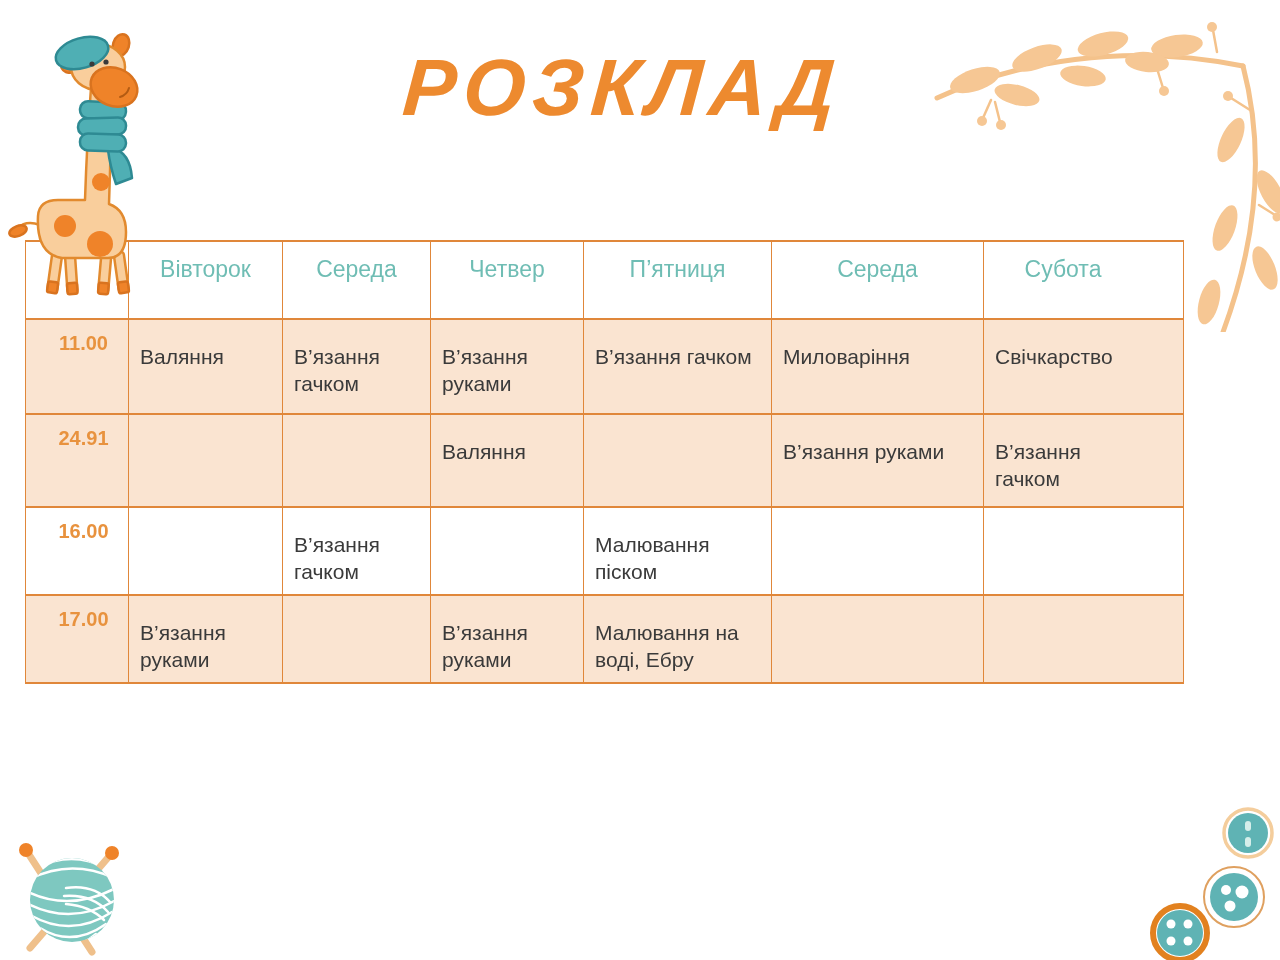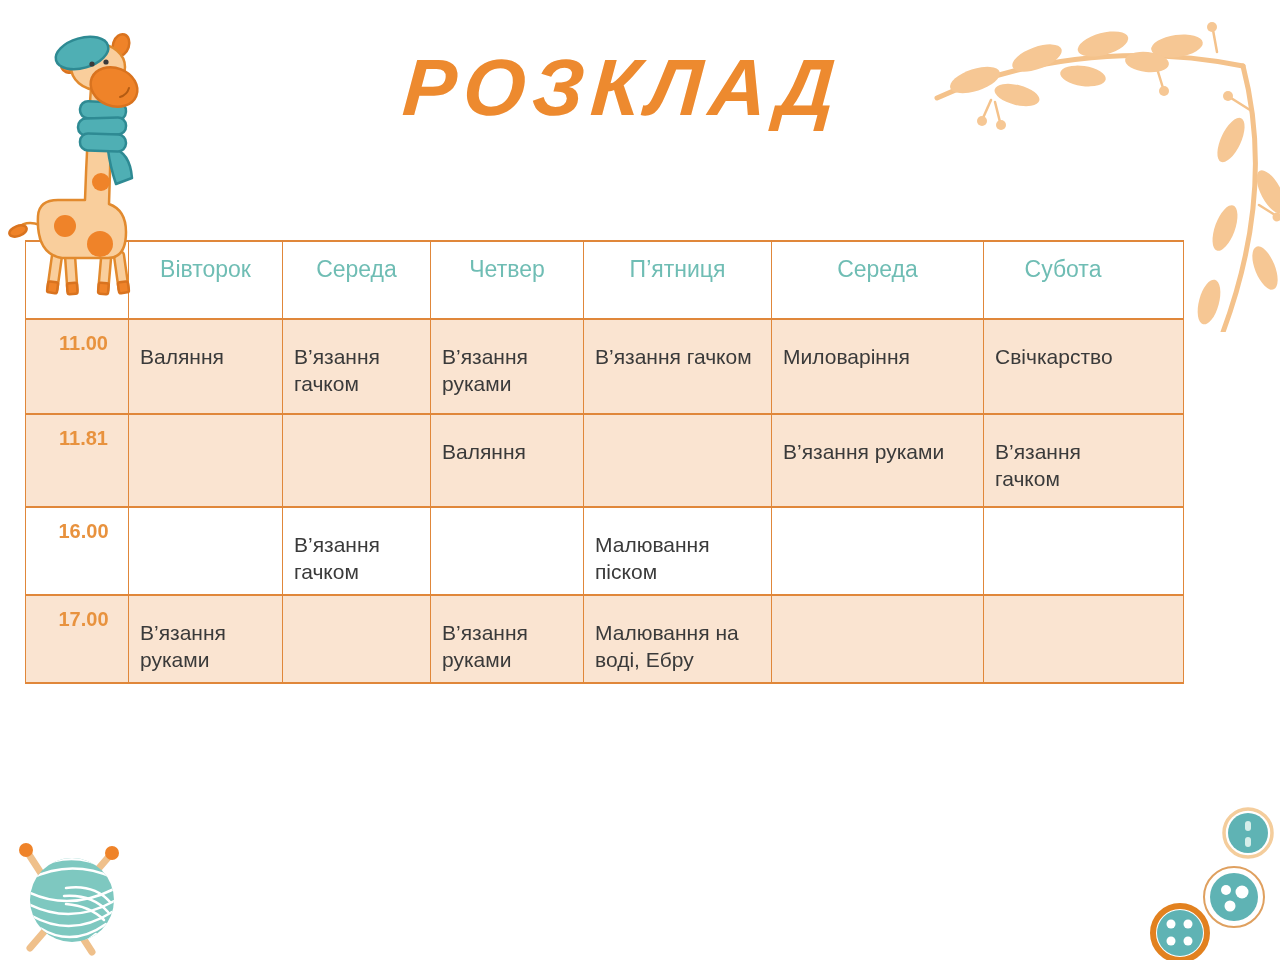--- a/index.html
+++ b/index.html
@@ -158,21 +158,21 @@
     <tr class="shaded" style="height:95px">
       <td class="time">11.00</td>
       <td class="act">Валяння</td>
       <td class="act">В’язання гачком</td>
       <td class="act">В’язання руками</td>
       <td class="act">В’язання гачком</td>
       <td class="act">Миловаріння</td>
       <td class="act col-sun">Свічкарство</td>
     </tr>
     <tr class="shaded" style="height:93px">
-      <td class="time">11.81</td>
+      <td class="time">24.91</td>
       <td class="act"></td>
       <td class="act"></td>
       <td class="act">Валяння</td>
       <td class="act"></td>
       <td class="act">В’язання руками</td>
       <td class="act col-sun">В’язання гачком</td>
     </tr>
     <tr style="height:83px">
       <td class="time">16.00</td>
       <td class="act"></td>

